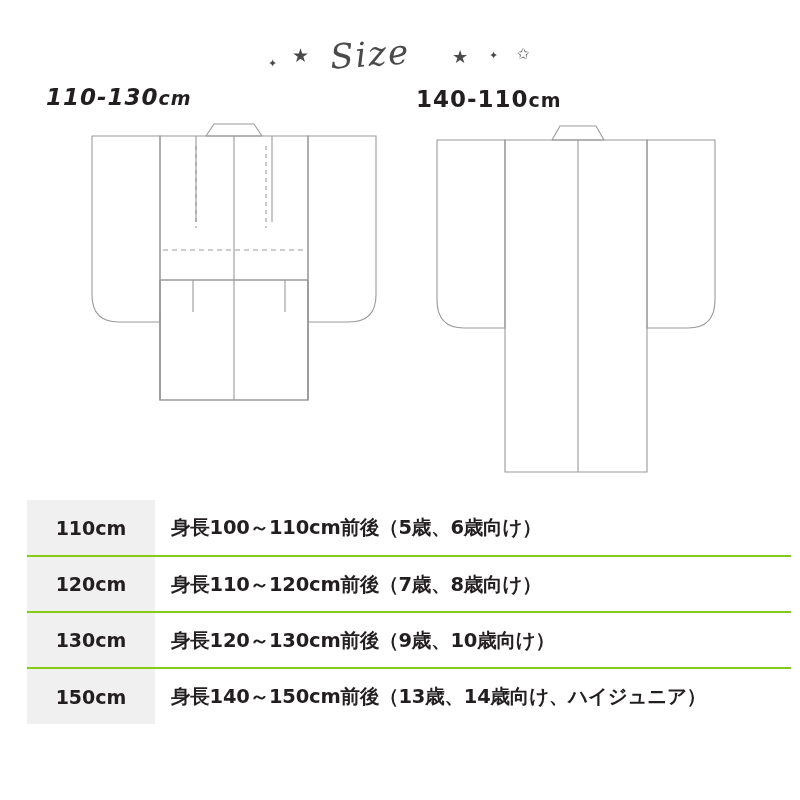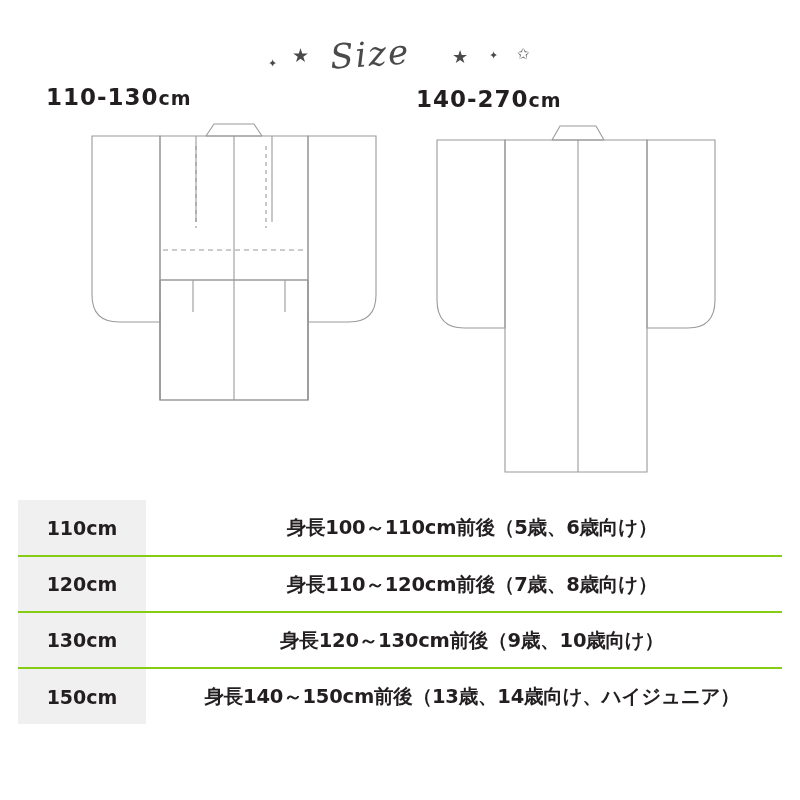--- a/index.html
+++ b/index.html
@@ -50,51 +50,50 @@
   
   .group-label {
     position: absolute;
     font-family: "DejaVu Sans", sans-serif;
     font-weight: bold;
     font-size: 23px;
     letter-spacing: 1px;
     color: #231f20;
   }
   .group-label .unit { font-size: 19px; }
-  #label-a { left: 46px; top: 84px; }
+  #label-a { left: 46px; top: 84px; font-style: italic; }
   #label-b { left: 416px; top: 86px; }
 
   
   .illus {
     position: absolute;
     top: 100px;
     left: 0;
     width: 800px;
     height: 390px;
   }
 
   
   .size-table {
     position: absolute;
-    left: 18px;
+    left: 27px;
     top: 500px;
     width: 764px;
     border-collapse: collapse;
     table-layout: fixed;
   }
   .size-table tr {
     height: 56px;
   }
   .size-table tr + tr {
     border-top: 2px solid #84cc16;
   }
   .size-table td {
     vertical-align: middle;
     padding: 0;
-    text-align: center;
   }
   .size-table td.col-size {
     width: 128px;
     background: #f0f0f0;
     text-align: center;
     font-family: "DejaVu Sans", sans-serif;
     font-weight: bold;
     font-size: 19px;
     color: #231f20;
   }
@@ -114,21 +113,21 @@
 <div class="header">
   <span class="star s1">✦</span>
   <span class="star s2">★</span>
   <span class="script-title">Size</span>
   <span class="star s3">★</span>
   <span class="star s4">✦</span>
   <span class="star s5">✩</span>
 </div>
 
 <div class="group-label" id="label-a"><span>110-130</span><span class="unit">cm</span></div>
-<div class="group-label" id="label-b"><span>140-270</span><span class="unit">cm</span></div>
+<div class="group-label" id="label-b"><span>140-110</span><span class="unit">cm</span></div>
 
 <div class="illus">
   <svg width="800" height="390" viewBox="0 0 800 390" xmlns="http://www.w3.org/2000/svg">
     <g fill="none" stroke="#9a9a9a" stroke-width="1.1">
 
       <g>
 
         <path d="M160,36 L92,36 L92,195 Q92,222 119,222 L160,222 Z" stroke="#9a9a9a"></path>
 
         <path d="M308,36 L376,36 L376,195 Q376,222 349,222 L308,222 Z" stroke="#9a9a9a"></path>

